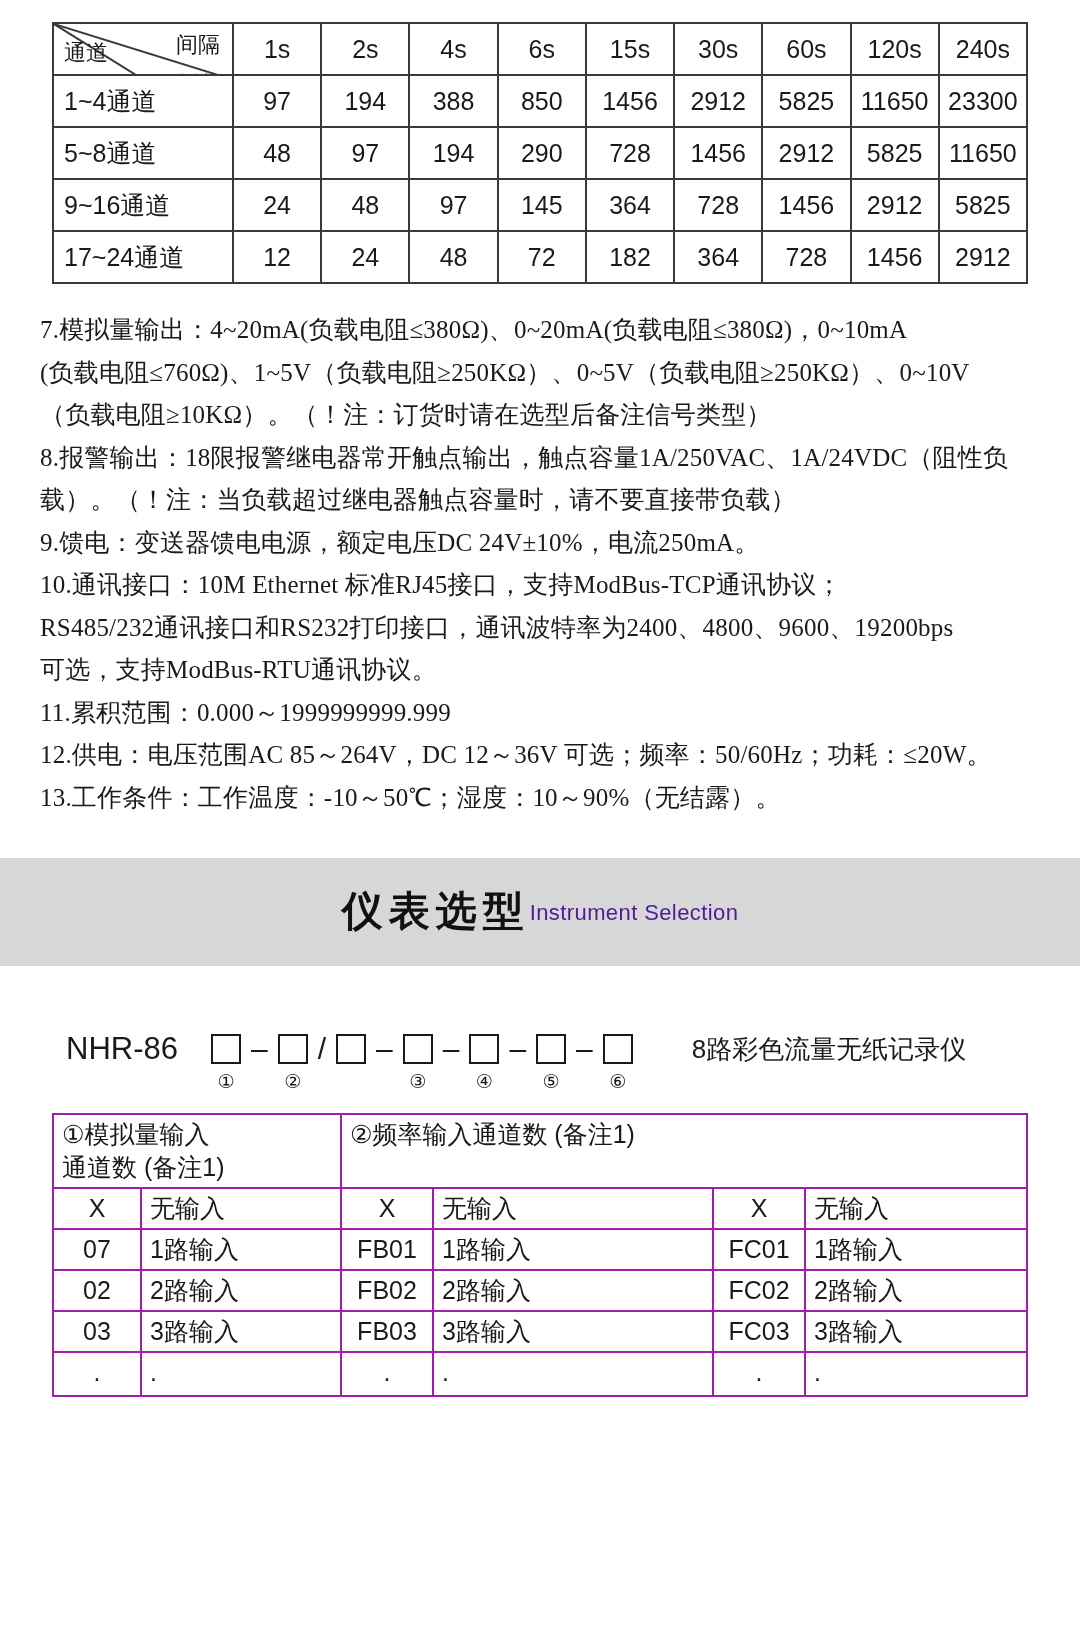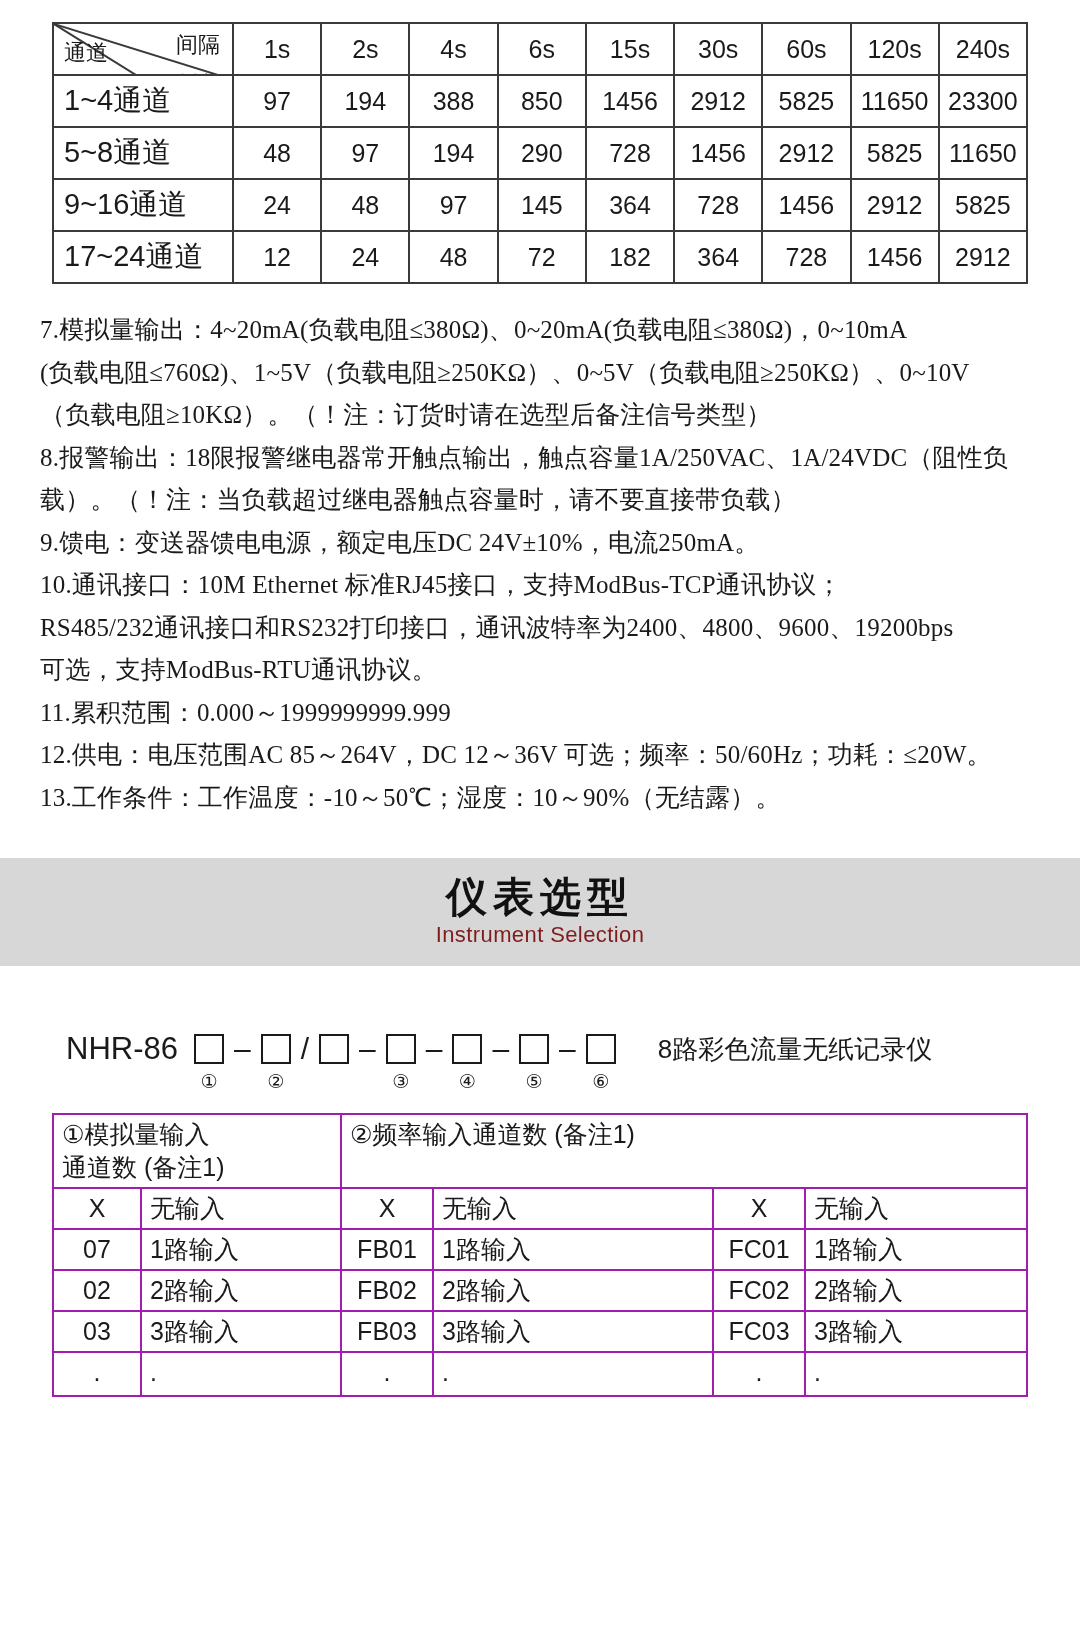--- a/index.html
+++ b/index.html
@@ -24,21 +24,21 @@
     font-weight: normal;
     font-size: 25px;
     text-align: center;
     height: 52px;
     padding: 0 4px;
     white-space: nowrap;
   }
   table.interval td.rowhead {
     text-align: left;
     padding-left: 10px;
-    font-size: 29px;
+    font-size: 25px;
   }
   .corner-cell {
     position: relative;
     height: 112px;
     padding: 0;
     overflow: hidden;
   }
   .corner-cell svg { position: absolute; inset: 0; }
   .corner-label { position: absolute; font-size: 22px; }
   .corner-top { top: 6px; right: 12px; }
@@ -56,44 +56,45 @@
     letter-spacing: 0.2px;
     font-family: Liberation Serif, serif;
   }
 
   
   .banner {
     background: #d7d7d7;
     margin-top: 28px;
     height: 108px;
     display: flex;
-    flex-direction: column;
+    flex-direction: row;
     align-items: center;
     justify-content: center;
   }
   .banner .cn {
     font-size: 41px;
     letter-spacing: 6px;
     font-weight: bold;
     color: #111;
     line-height: 1.05;
   }
   .banner .en {
     font-size: 22px;
-    color: #7f1d1d;
+    color: #4c1d95;
     letter-spacing: 0.4px;
     margin-top: 2px;
   }
 
   
   .model-area { padding: 60px 0 0 0; }
   .model-line {
     display: flex;
     align-items: flex-start;
     padding-left: 66px;
+    gap: 17px;
   }
   .model-prefix {
     font-size: 31px;
     margin-right: 8px;
     line-height: 46px;
   }
   .slots { display: flex; align-items: flex-start; }
   .slot {
     display: flex;
     flex-direction: column;

